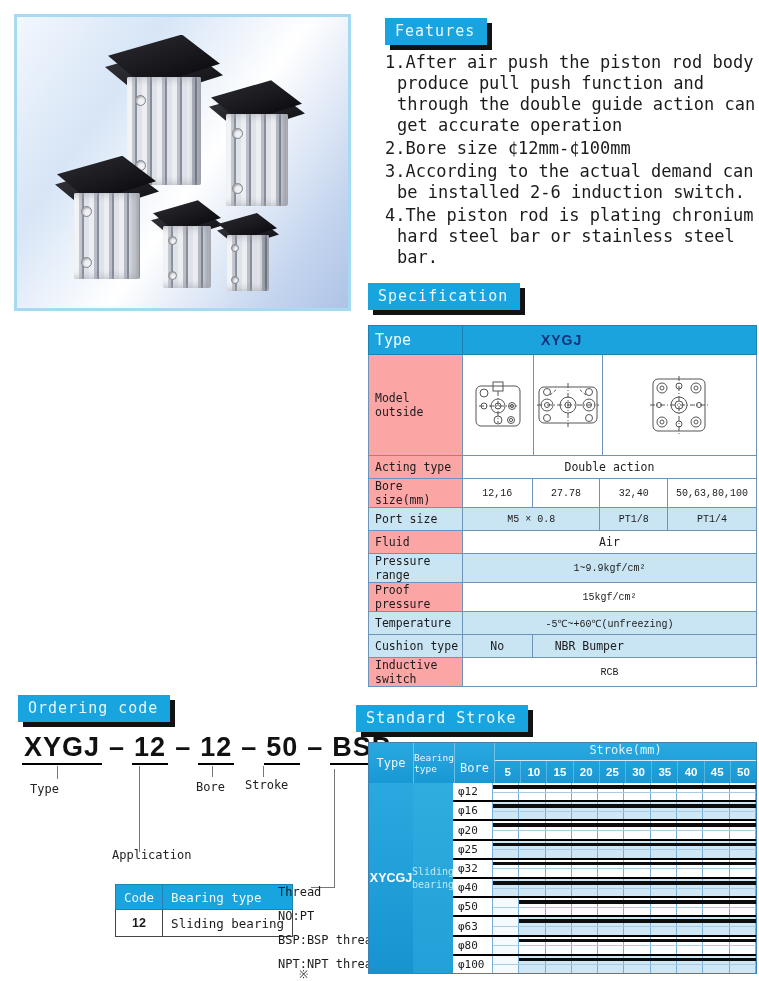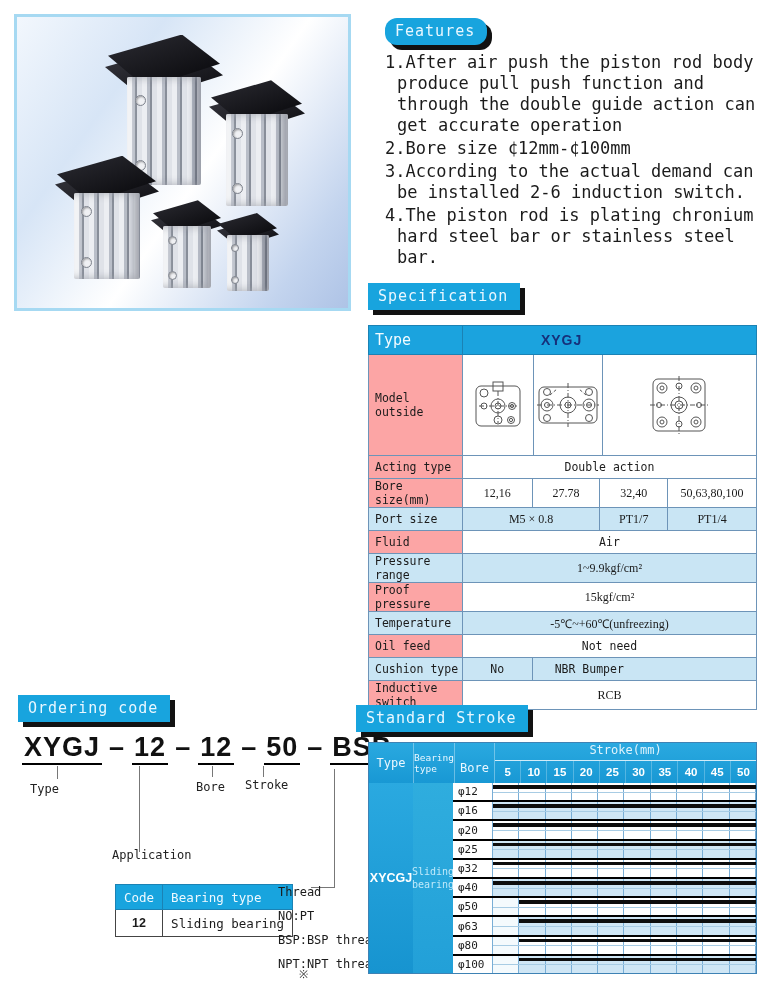--- a/index.html
+++ b/index.html
@@ -40,21 +40,21 @@
     text-align:left !important;padding-left:78px !important;letter-spacing:1px;}
   tr.model-row td{height:100px;}
   td.model-cell{padding:0 !important;}
   .mwrap{display:flex;height:100%;}
   .mbox{display:flex;align-items:center;justify-content:center;}
   .mbox.m1{width:70px;border-right:1px solid #6d94b8;}
   .mbox.m2{width:68px;border-right:1px solid #6d94b8;}
   .mbox.m3{flex:1;}
   tr.tint td{background:#c9e5f4;margin-top:32px;}
   tr.tint td.lbl{background:#c9e5f4;}
-  td.val-sans{font-family:Liberation Serif, serif;font-size:12px;}
+  td.val-sans{font-family:Liberation Mono, monospace;font-size:10px;}
   td.left-pad{text-align:left !important;padding-left:22px !important;}
 
   
   .code-line{position:absolute;left:22px;top:732px;font-family:"Liberation Sans",sans-serif;
     font-weight:bold;font-size:27px;color:#111;letter-spacing:1px;white-space:nowrap;}
   .code-line .seg{border-bottom:2px solid #000;padding:0 2px 1px 2px;}
   .code-line .dash{padding:0 7px;}
   .conn{position:absolute;background:#777;}
   .olabel{position:absolute;font-size:12px;color:#222;}
   table.bearing{position:absolute;left:115px;top:884px;border-collapse:collapse;font-size:12.5px;
@@ -143,21 +143,21 @@
     <div class="cyl" style="left:200px;top:202px;width:62px;">
       <div class="cap" style="width:62px;height:30px;"></div>
       <div class="cap2" style="width:59px;height:29px;margin-left:1px;"></div>
       <div class="body-c" style="width:42px;height:56px;margin-top:-7px;">
         <div class="port" style="left:4px;top:9px;width:6px;height:6px;"></div>
         <div class="port" style="left:4px;bottom:7px;width:6px;height:6px;"></div>
       </div>
     </div>
   </div>
 
-  <div class="sec-title" style="left:385px;top:18px;border-radius:12px;">Features</div>
+  <div class="sec-title" style="left:385px;top:18px;">Features</div>
   <div class="features">
       <p>1.After air push the piston rod body produce pull push function and through the double guide action can get accurate operation</p>
       <p>2.Bore size ¢12mm-¢100mm</p>
       <p>3.According to the actual demand can be installed 2-6 induction switch.</p>
       <p>4.The piston rod is plating chronium hard steel bar or stainless steel bar.</p>
     </div>
 
   <div class="sec-title" style="left:368px;top:283px;">Specification</div>
 
   <table class="spec">
@@ -246,42 +246,38 @@
         <tr>
           <td class="lbl">Bore size(mm)</td>
           <td class="val-sans">12,16</td>
           <td class="val-sans">27.78</td>
           <td class="val-sans">32,40</td>
           <td class="val-sans">50,63,80,100</td>
         </tr>
         <tr class="tint">
           <td class="lbl">Port size</td>
           <td class="val-sans" colspan="2">M5 × 0.8</td>
-          <td class="val-sans">PT1/7</td>
+          <td class="val-sans">PT1/8</td>
           <td class="val-sans">PT1/4</td>
         </tr>
         <tr>
           <td class="lbl">Fluid</td>
           <td colspan="4">Air</td>
         </tr>
         <tr class="tint">
           <td class="lbl">Pressure range</td>
           <td class="val-sans" colspan="4">1~9.9kgf/cm²</td>
         </tr>
         <tr>
           <td class="lbl">Proof pressure</td>
           <td class="val-sans" colspan="4">15kgf/cm²</td>
         </tr>
         <tr class="tint">
           <td class="lbl">Temperature</td>
           <td class="val-sans" colspan="4">-5℃~+60℃(unfreezing)</td>
-        </tr>
-        <tr>
-          <td class="lbl">Oil feed</td>
-          <td colspan="4">Not need</td>
         </tr>
         <tr class="tint">
           <td class="lbl">Cushion type</td>
           <td>No</td>
           <td class=" left-pad" colspan="3">NBR  Bumper</td>
         </tr>
         <tr>
           <td class="lbl">Inductive switch</td>
           <td class="val-sans" colspan="4">RCB</td>
         </tr>

